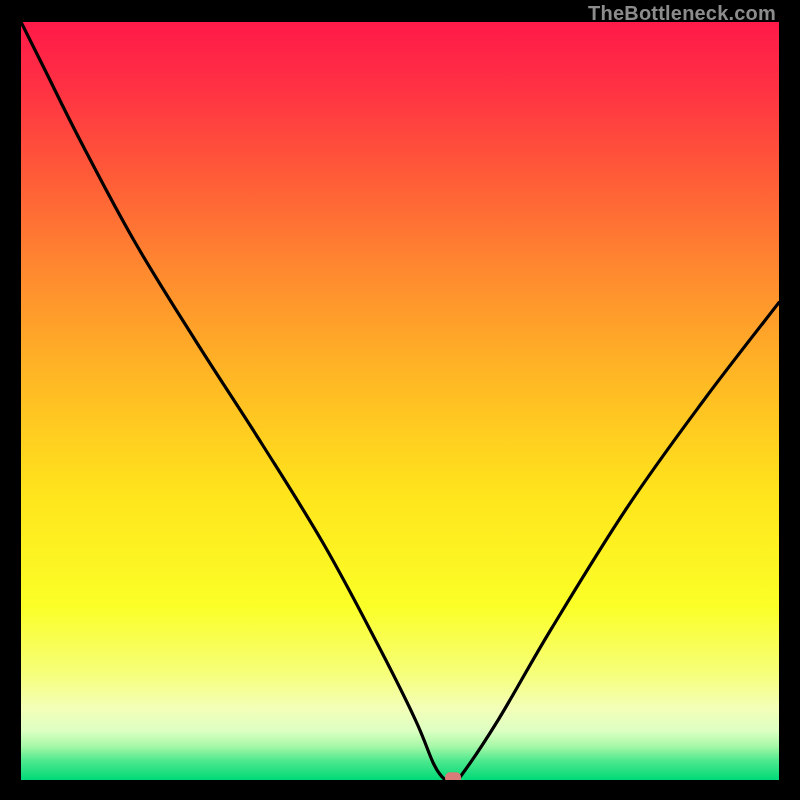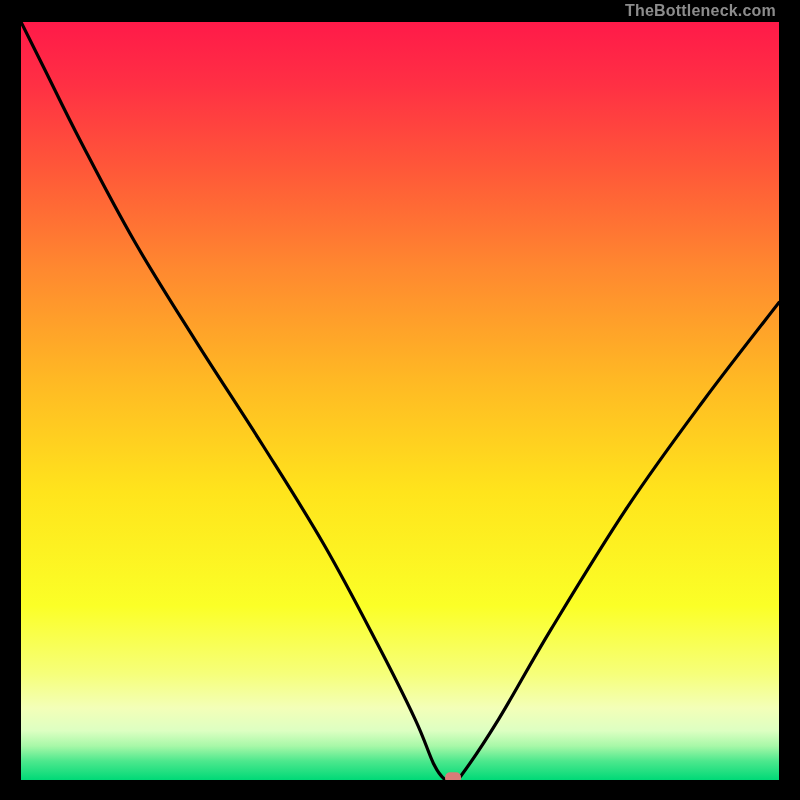--- a/index.html
+++ b/index.html
@@ -23,21 +23,21 @@
     left: 0;
     top: 0;
     width: 758px;
     height: 758px;
   }
   .watermark {
     position: absolute;
     top: 2px;
     right: 24px;
     font-family: Arial, Helvetica, sans-serif;
-    font-size: 16px;
+    font-size: 20px;
     font-weight: 600;
     color: #8c8c8c;
     letter-spacing: 0.2px;
     user-select: none;
   }
   svg { display:block; }
 </style>
 </head>
 <body>
 

